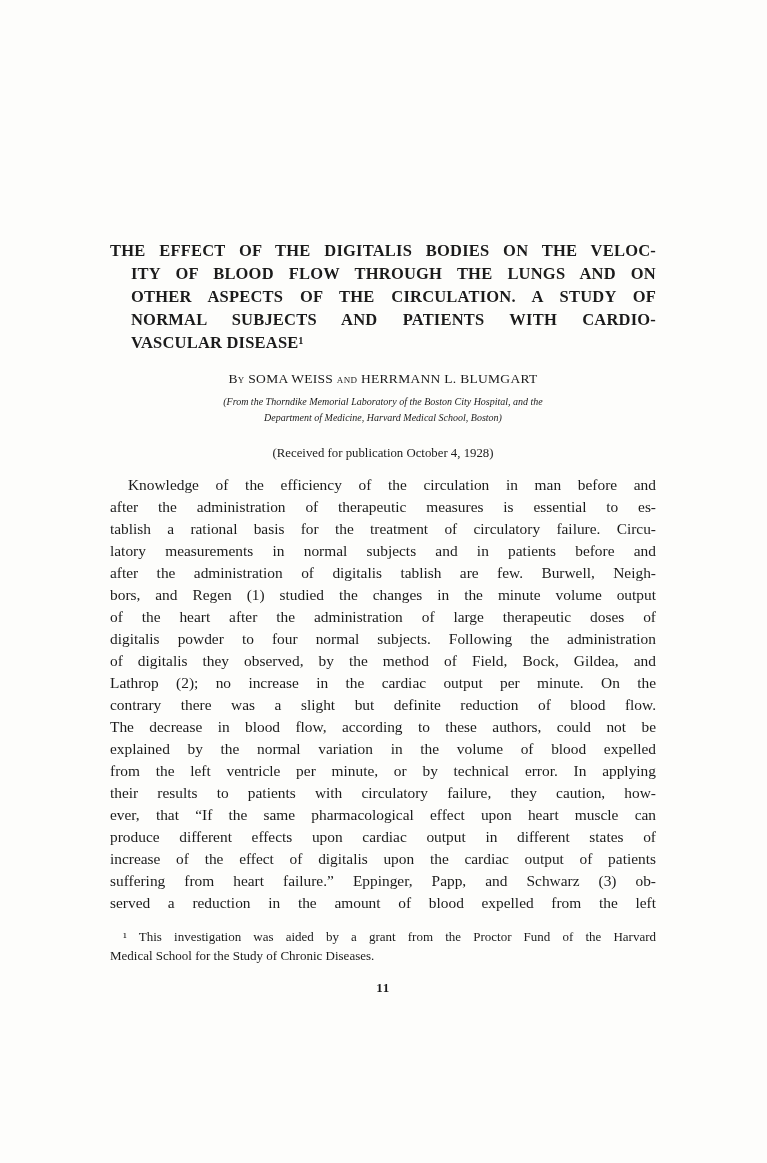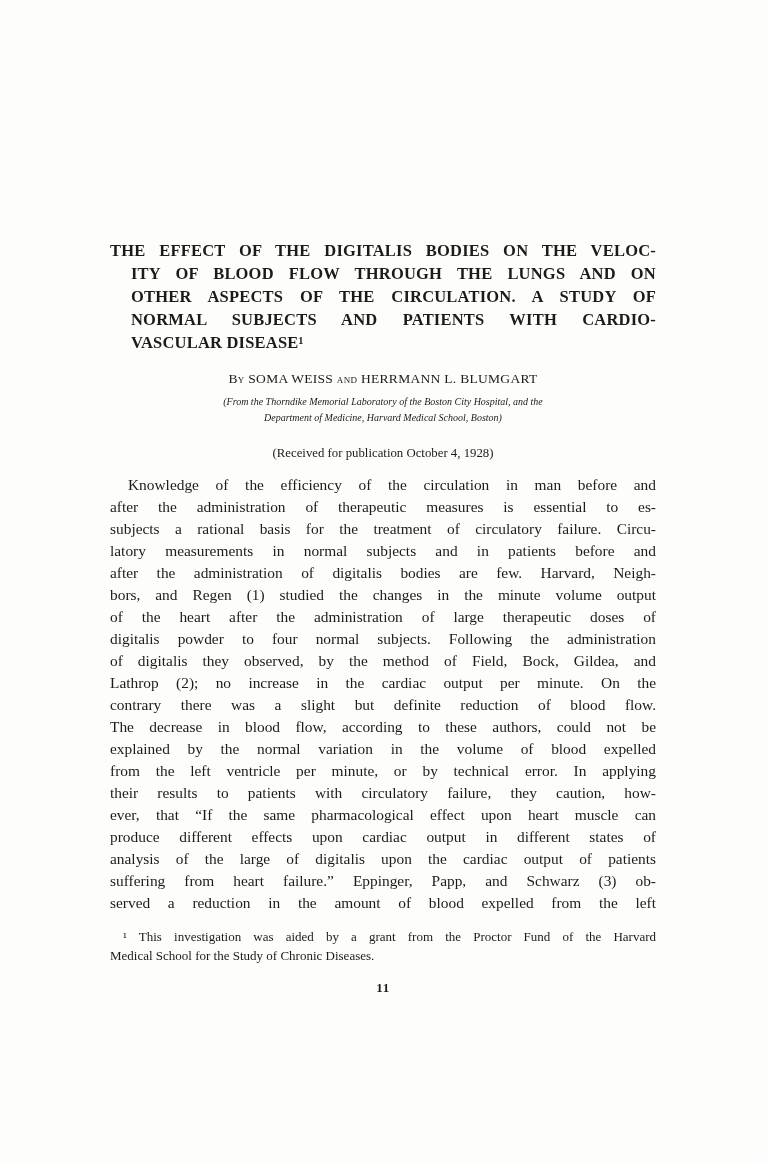--- a/index.html
+++ b/index.html
@@ -105,36 +105,36 @@
     <div class="affiliation">
         <div class="affiliation-line">(From the Thorndike Memorial Laboratory of the Boston City Hospital, and the</div>
         <div class="affiliation-line">Department of Medicine, Harvard Medical School, Boston)</div>
       </div>
 
     <div class="received">(Received for publication October 4, 1928)</div>
 
     <div class="body-text">
         <div class="body-line">Knowledge of the efficiency of the circulation in man before and</div>
         <div class="body-line">after the administration of therapeutic measures is essential to es-</div>
-        <div class="body-line">subjects a rational basis for the treatment of circulatory failure. Circu-</div>
+        <div class="body-line">tablish a rational basis for the treatment of circulatory failure. Circu-</div>
         <div class="body-line">latory measurements in normal subjects and in patients before and</div>
-        <div class="body-line">after the administration of digitalis bodies are few. Harvard, Neigh-</div>
+        <div class="body-line">after the administration of digitalis tablish are few. Burwell, Neigh-</div>
         <div class="body-line">bors, and Regen (1) studied the changes in the minute volume output</div>
         <div class="body-line">of the heart after the administration of large therapeutic doses of</div>
         <div class="body-line">digitalis powder to four normal subjects. Following the administration</div>
         <div class="body-line">of digitalis they observed, by the method of Field, Bock, Gildea, and</div>
         <div class="body-line">Lathrop (2); no increase in the cardiac output per minute. On the</div>
         <div class="body-line">contrary there was a slight but definite reduction of blood flow.</div>
         <div class="body-line">The decrease in blood flow, according to these authors, could not be</div>
         <div class="body-line">explained by the normal variation in the volume of blood expelled</div>
         <div class="body-line">from the left ventricle per minute, or by technical error. In applying</div>
         <div class="body-line">their results to patients with circulatory failure, they caution, how-</div>
         <div class="body-line">ever, that “If the same pharmacological effect upon heart muscle can</div>
         <div class="body-line">produce different effects upon cardiac output in different states of</div>
-        <div class="body-line">analysis of the large of digitalis upon the cardiac output of patients</div>
+        <div class="body-line">increase of the effect of digitalis upon the cardiac output of patients</div>
         <div class="body-line">suffering from heart failure.” Eppinger, Papp, and Schwarz (3) ob-</div>
         <div class="body-line">served a reduction in the amount of blood expelled from the left</div>
       </div>
 
     <div class="footnote">
         <div class="footnote-line">¹ This investigation was aided by a grant from the Proctor Fund of the Harvard</div>
         <div class="footnote-line">Medical School for the Study of Chronic Diseases.</div>
       </div>
 
     <div class="page-number">11</div>

